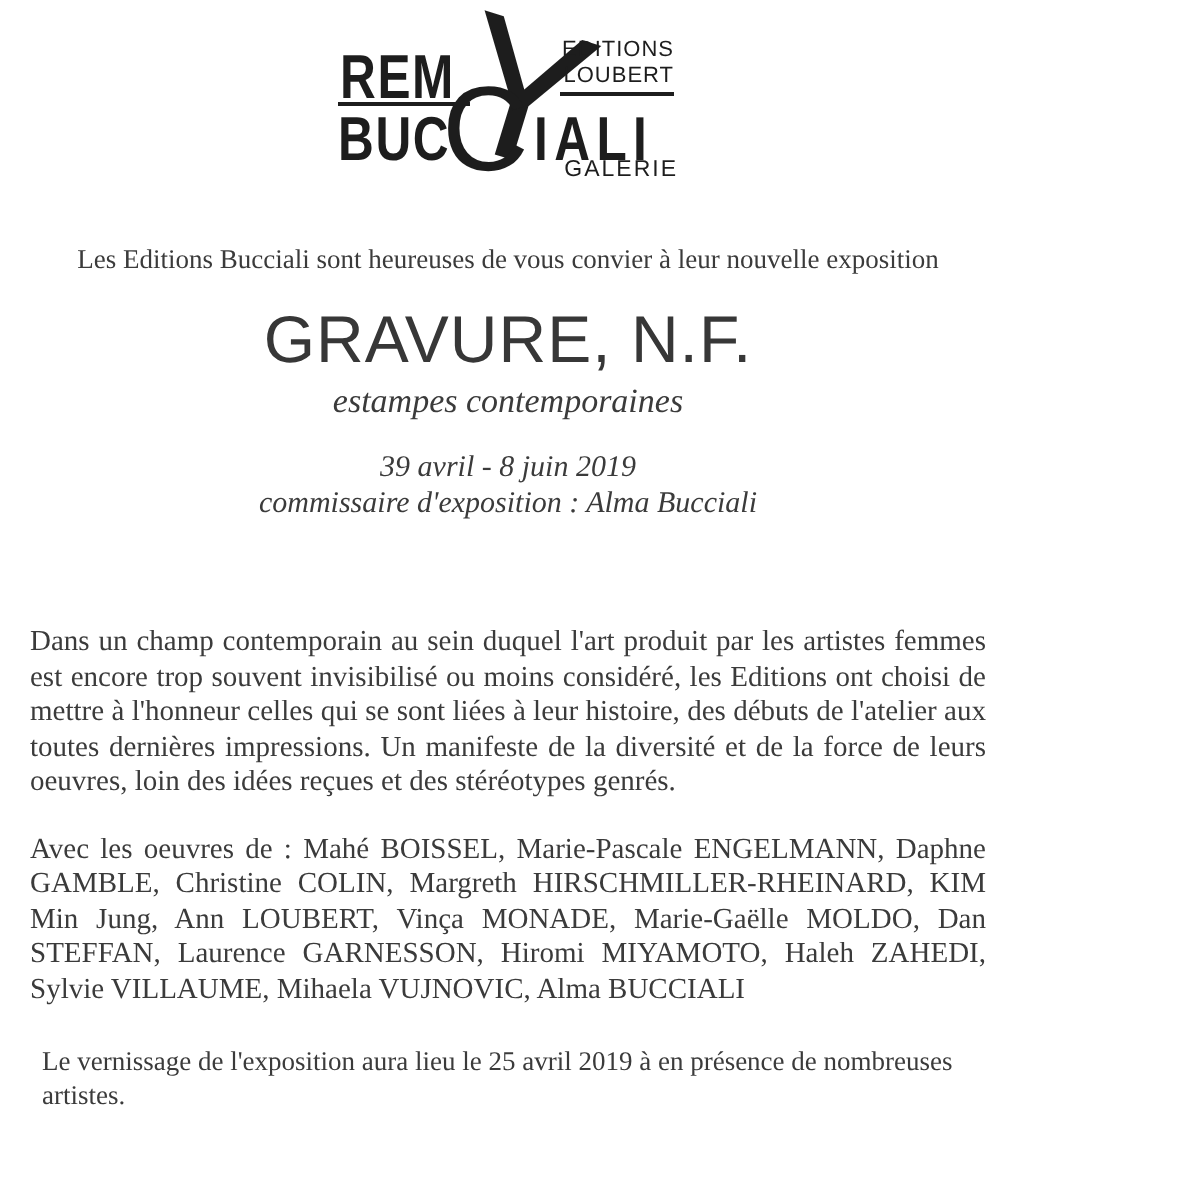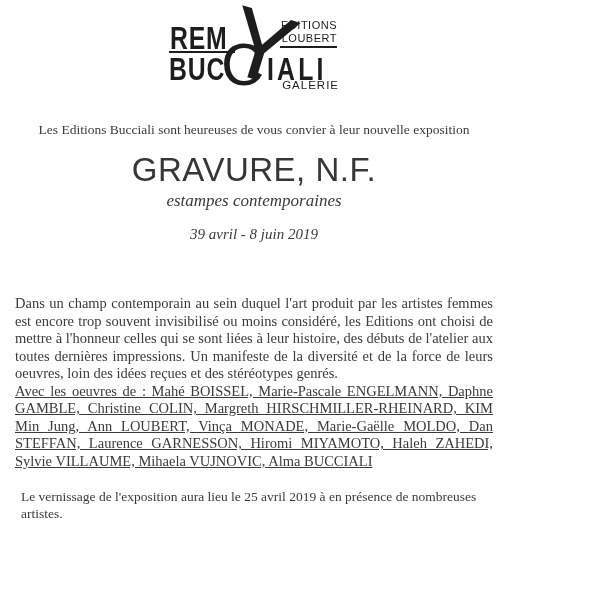--- a/index.html
+++ b/index.html
@@ -66,21 +66,21 @@
     font-size:15px; line-height:18px;
   }
   .curator {
     text-align:center; font-style:italic; font-size:15px; line-height:18px;
   }
   .para {
     width:478px; margin-left:auto; margin-right:auto;
     text-align:justify; font-size:14.5px; line-height:17.5px;
   }
   .para-main    { margin-top:52px; }
-  .para-artists { margin-top:0;text-decoration:underline; }
+  .para-artists { margin-top:16px; }
   .vernissage {
     margin:18px auto 0 auto; max-width:466px;
     text-align:left; font-size:13.5px; line-height:17px;
   }
 </style>
 </head>
 <body>
 
 <div class="page">
 
@@ -96,20 +96,21 @@
     <span class="logo-atelier">LOUBERT</span>
     <span class="logo-galerie">GALERIE</span>
   </div>
 
   <p class="intro">Les Editions Bucciali sont heureuses de vous convier à leur nouvelle exposition</p>
 
   <h1 class="title">GRAVURE, N.F.</h1>
   <p class="subtitle">estampes contemporaines</p>
 
   <p class="dates">39 avril - 8 juin 2019</p>
+  <p class="curator">commissaire d'exposition : Alma Bucciali</p>
 
   <p class="para para-main">Dans un champ contemporain au sein duquel l'art produit par les artistes femmes est encore trop souvent invisibilisé ou moins considéré, les Editions ont choisi de mettre à l'honneur celles qui se sont liées à leur histoire, des débuts de l'atelier aux toutes dernières impressions. Un manifeste de la diversité et de la force de leurs oeuvres, loin des idées reçues et des stéréotypes genrés.</p>
 
   <p class="para para-artists">Avec les oeuvres de : Mahé BOISSEL, Marie-Pascale ENGELMANN, Daphne GAMBLE, Christine COLIN, Margreth HIRSCHMILLER-RHEINARD, KIM Min Jung, Ann LOUBERT, Vinça MONADE, Marie-Gaëlle MOLDO, Dan STEFFAN, Laurence GARNESSON, Hiromi MIYAMOTO, Haleh ZAHEDI, Sylvie VILLAUME, Mihaela VUJNOVIC, Alma BUCCIALI</p>
 
   <p class="vernissage">Le vernissage de l'exposition aura lieu le 25 avril 2019 à en présence de nombreuses artistes.</p>
 
 </div>
 
 </body></html>

